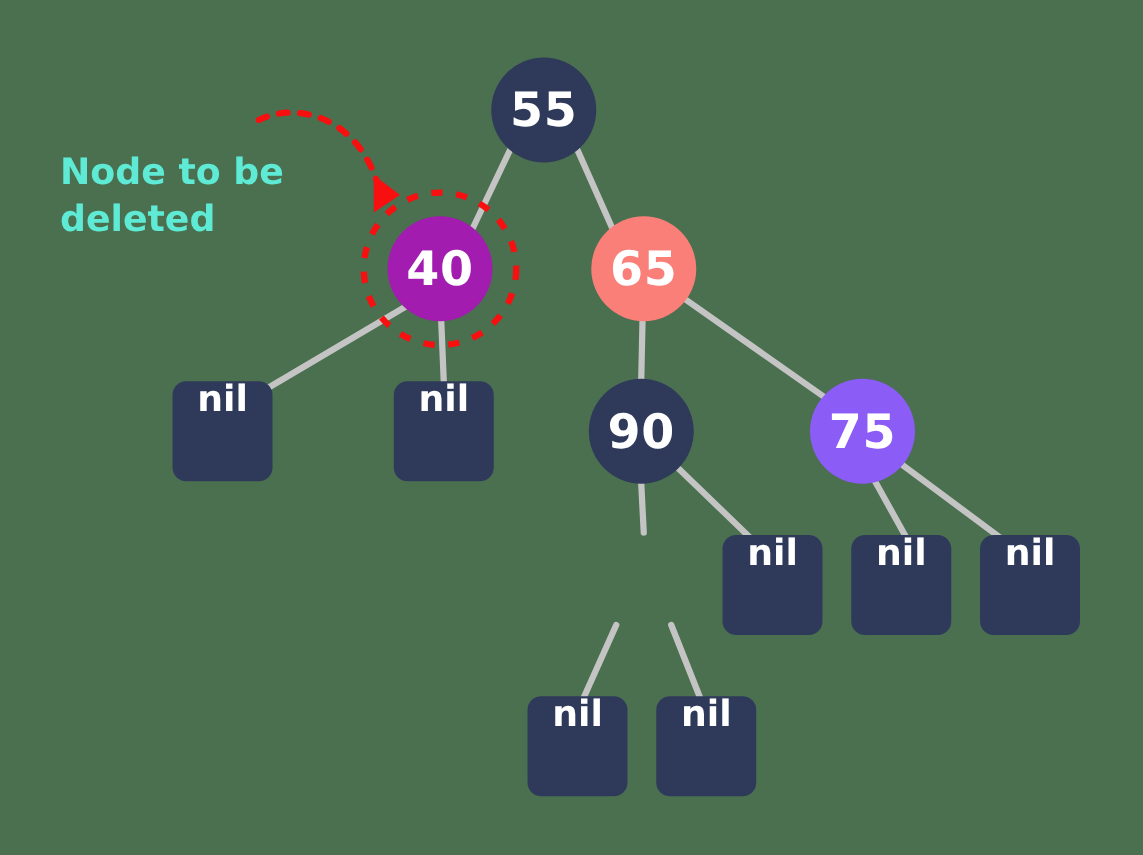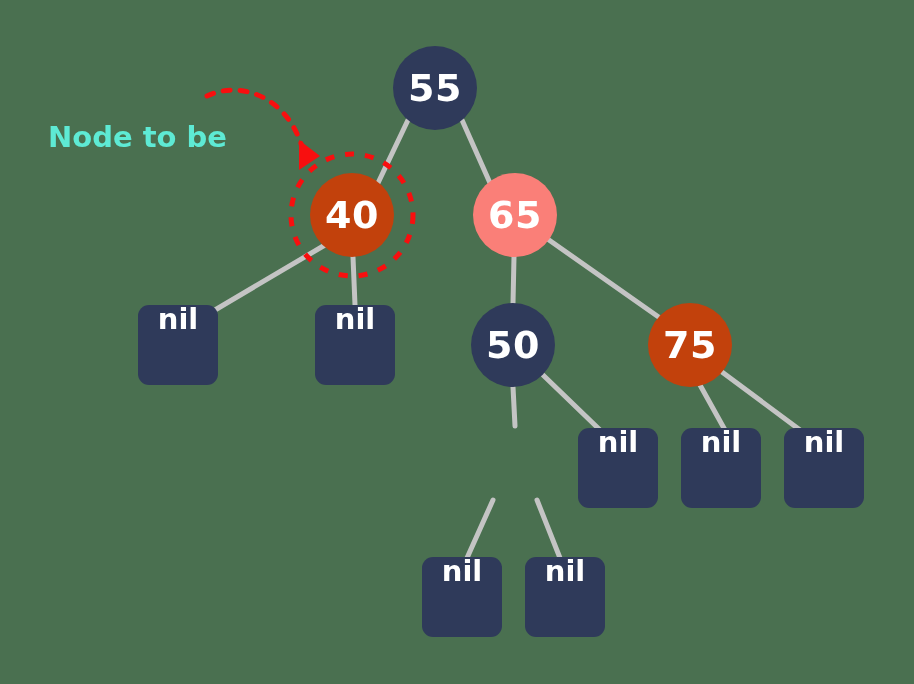--- a/index.html
+++ b/index.html
@@ -97,30 +97,30 @@
         <line x1="722" y1="372" x2="800" y2="430"></line>
         <line x1="493" y1="500" x2="467" y2="558"></line>
         <line x1="537" y1="500" x2="560" y2="558"></line>
       </g>
   </svg>
 
   <div id="nodes-layer">
       <div class="node node-black" style="left: 393px; top: 46px; width: 84px; height: 84px; font-size: 38px; background: rgb(47, 58, 90); color: rgb(255, 255, 255);">
         <span>55</span>
       </div>
-      <div class="node node-black" style="left: 310px; top: 173px; width: 84px; height: 84px; font-size: 38px; background: #c2410c; color: rgb(255, 255, 255);">
+      <div class="node node-black" style="left: 310px; top: 173px; width: 84px; height: 84px; font-size: 38px; background: #a21caf; color: rgb(255, 255, 255);">
         <span>40</span>
       </div>
       <div class="node node-red" style="left: 473px; top: 173px; width: 84px; height: 84px; font-size: 38px; background: rgb(250, 127, 120); color: rgb(255, 255, 255);">
         <span>65</span>
       </div>
       <div class="node node-black" style="left: 471px; top: 303px; width: 84px; height: 84px; font-size: 38px; background: rgb(47, 58, 90); color: rgb(255, 255, 255);">
-        <span>50</span>
+        <span>90</span>
       </div>
-      <div class="node node-black" style="left: 648px; top: 303px; width: 84px; height: 84px; font-size: 38px; background: #c2410c; color: rgb(255, 255, 255);">
+      <div class="node node-black" style="left: 648px; top: 303px; width: 84px; height: 84px; font-size: 38px; background: #8b5cf6; color: rgb(255, 255, 255);">
         <span>75</span>
       </div>
       <div class="nil" style="left: 138px; top: 305px; width: 80px; height: 80px; font-size: 29px; background: rgb(47, 58, 90); color: rgb(255, 255, 255);">
         <span>nil</span>
       </div>
       <div class="nil" style="left: 315px; top: 305px; width: 80px; height: 80px; font-size: 29px; background: rgb(47, 58, 90); color: rgb(255, 255, 255);">
         <span>nil</span>
       </div>
       <div class="nil" style="left: 578px; top: 428px; width: 80px; height: 80px; font-size: 29px; background: rgb(47, 58, 90); color: rgb(255, 255, 255);">
         <span>nil</span>
@@ -141,16 +141,17 @@
 
   <svg id="annotation-layer" viewBox="0 0 914 684" xmlns="http://www.w3.org/2000/svg">
     <circle id="highlight-circle" fill="none" stroke="#f80f0f" cx="352" cy="215" r="61" stroke-width="5" stroke-dasharray="9 11"></circle>
     <path id="arrow-path" fill="none" stroke="#f80f0f" stroke-linecap="round" d="M 207 96 C 240 80, 288 96, 303 150" stroke-width="5" stroke-dasharray="7 10"></path>
     <polygon id="arrow-head" fill="#f80f0f" points="299,140 299,170 320,156"></polygon>
   </svg>
 
   <div id="labels-layer">
     <div id="annotation-text" style="color: #5eead4; font-size: 29px;">
       <span class="line1">Node to be</span>
+      <span class="line2">deleted</span>
     </div>
   </div>
 
 </div>
 
 </body></html>

